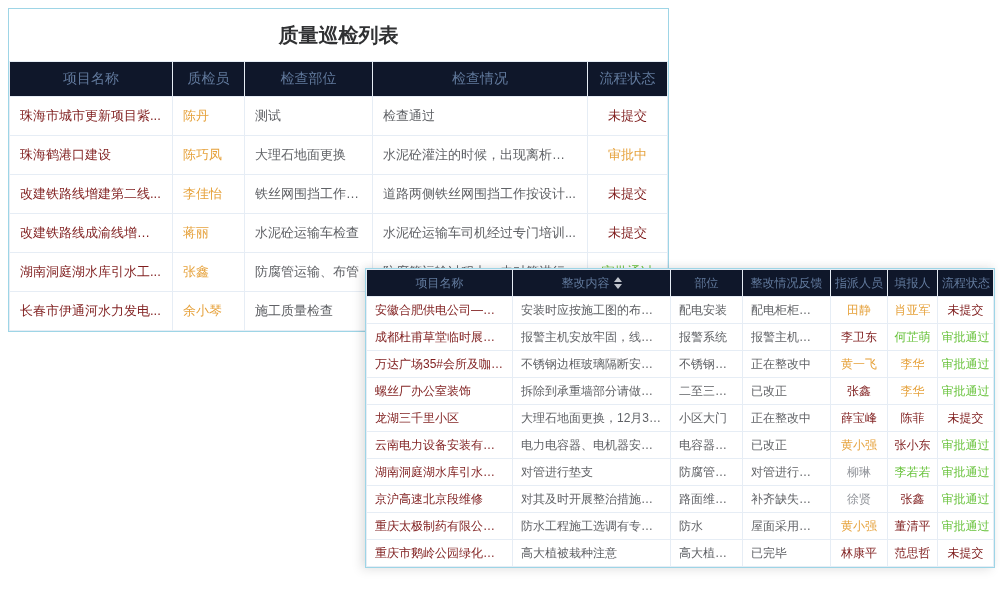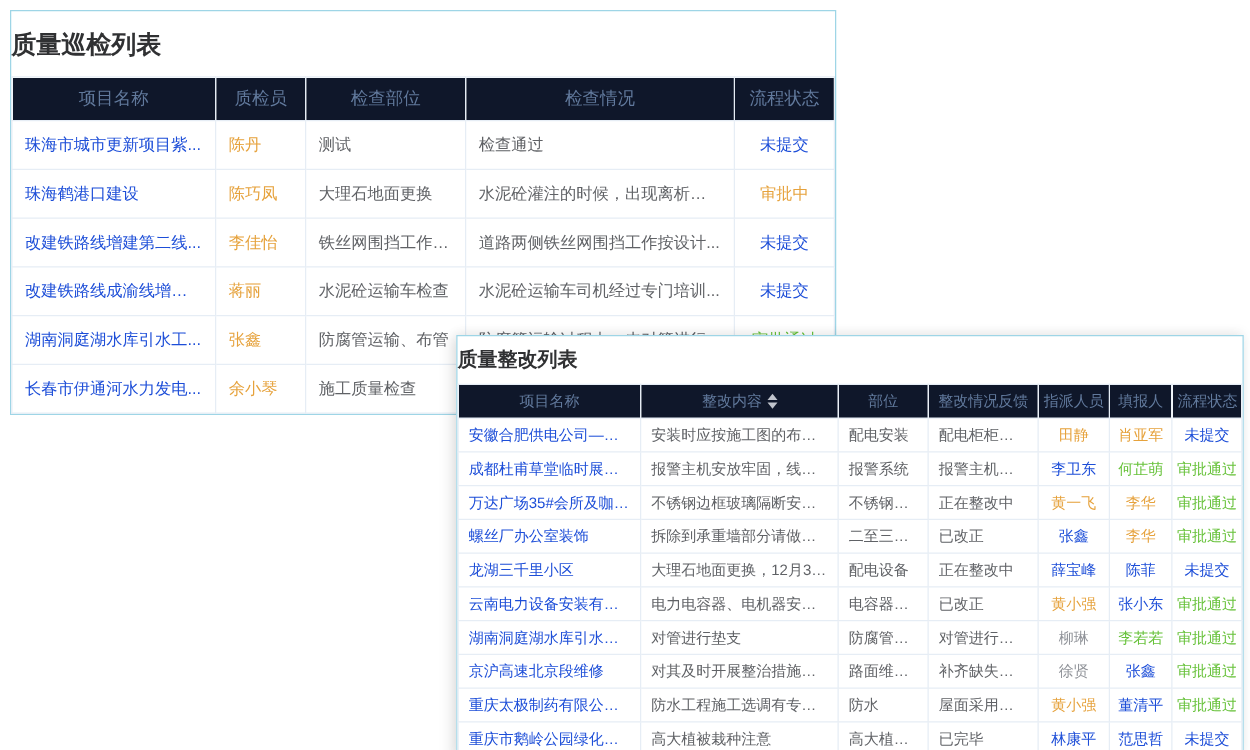--- a/index.html
+++ b/index.html
@@ -8,21 +8,21 @@
     font-family:"Liberation Sans","DejaVu Sans",sans-serif;
   }
   .panel{
     position:absolute;background:#ffffff;border:1px solid #9ed5e6;box-sizing:border-box;
   }
   .panel-inspection{left:8px;top:8px;width:661px;}
   .panel-rectify{
     left:365px;top:268px;width:630px;
     box-shadow:-4px 2px 10px rgba(0,0,0,.10), 0 -3px 8px rgba(0,0,0,.05);
   }
-  .panel-title{margin:0;font-weight:700;color:#303133;}
+  .panel-title{margin:0;text-align:center;font-weight:700;color:#303133;}
   .panel-inspection .panel-title{font-size:20px;padding:13px 0 12px;}
   .panel-rectify .panel-title{font-size:16px;padding:9px 0 8px;}
 
   table{width:100%;border-collapse:collapse;table-layout:fixed;}
   th,td{border:1px solid #e6edf5;box-sizing:border-box;}
   th{background:#0f172a;color:#61799c;font-weight:400;text-align:center;
      white-space:nowrap;overflow:hidden;}
   td{color:#606266;white-space:nowrap;overflow:hidden;text-overflow:ellipsis;}
 
   .tbl-lg th{height:35px;font-size:14px;}
@@ -36,21 +36,21 @@
   .tbl-sm th{height:27px;font-size:12px;padding:0 4px;}
   .tbl-sm td{height:27px;font-size:12px;padding:0 8px;}
   .tbl-sm th:nth-child(1){width:146px;}
   .tbl-sm th:nth-child(2){width:158px;}
   .tbl-sm th:nth-child(3){width:72px;}
   .tbl-sm th:nth-child(4){width:88px;margin-left:18px;}
   .tbl-sm th:nth-child(5){width:57px;}
   .tbl-sm th:nth-child(6){width:50px;}
   .tbl-sm td:nth-child(n+5){text-align:center;padding:0 2px;}
 
-  .c-blue{color:#1d4ed8;}
+  .c-blue{color:#7f1d1d;}
   .c-orange{color:#e6a23c;}
   .c-green{color:#67c23a;}
   .c-gray{color:#909399;}
   .c-dark{color:#606266;}
 
   .sort-caret{display:inline-block;vertical-align:middle;margin-left:4px;}
   .sort-caret i{display:block;width:0;height:0;border-left:4px solid transparent;border-right:4px solid transparent;}
   .sort-caret .up{border-bottom:5px solid #c0c4cc;margin-bottom:2px;}
   .sort-caret .down{border-top:5px solid #c0c4cc;}
 </style>
@@ -112,21 +112,20 @@
             <td class="c-orange">余小琴</td>
             <td class="c-dark">施工质量检查</td>
             <td class="c-dark"></td>
             <td class="c-dark"></td>
           </tr>
         </tbody>
     </table>
   </section>
 
   <section class="panel panel-rectify">
-    <h2 class="panel-title">质量整改列表</h2>
     <table class="tbl-sm">
       <thead>
         <tr>
             <th><span>项目名称</span></th>
             <th><span>整改内容</span><span class="sort-caret"><i class="up"></i><i class="down"></i></span></th>
             <th><span>部位</span></th>
             <th><span>整改情况反馈</span></th>
             <th><span>指派人员</span></th>
             <th><span>填报人</span></th>
             <th><span>流程状态</span></th>
@@ -165,21 +164,21 @@
             <td class="c-dark">拆除到承重墙部分请做好加固...</td>
             <td class="c-dark">二至三楼混...</td>
             <td class="c-dark">已改正</td>
             <td class="c-blue">张鑫</td>
             <td class="c-orange">李华</td>
             <td class="c-green">审批通过</td>
           </tr>
           <tr>
             <td class="c-blue">龙湖三千里小区</td>
             <td class="c-dark">大理石地面更换，12月31日之...</td>
-            <td class="c-dark">配电设备</td>
+            <td class="c-dark">小区大门</td>
             <td class="c-dark">正在整改中</td>
             <td class="c-blue">薛宝峰</td>
             <td class="c-blue">陈菲</td>
             <td class="c-blue">未提交</td>
           </tr>
           <tr>
             <td class="c-blue">云南电力设备安装有限公司20...</td>
             <td class="c-dark">电力电容器、电机器安装方案...</td>
             <td class="c-dark">电容器安装...</td>
             <td class="c-dark">已改正</td>

